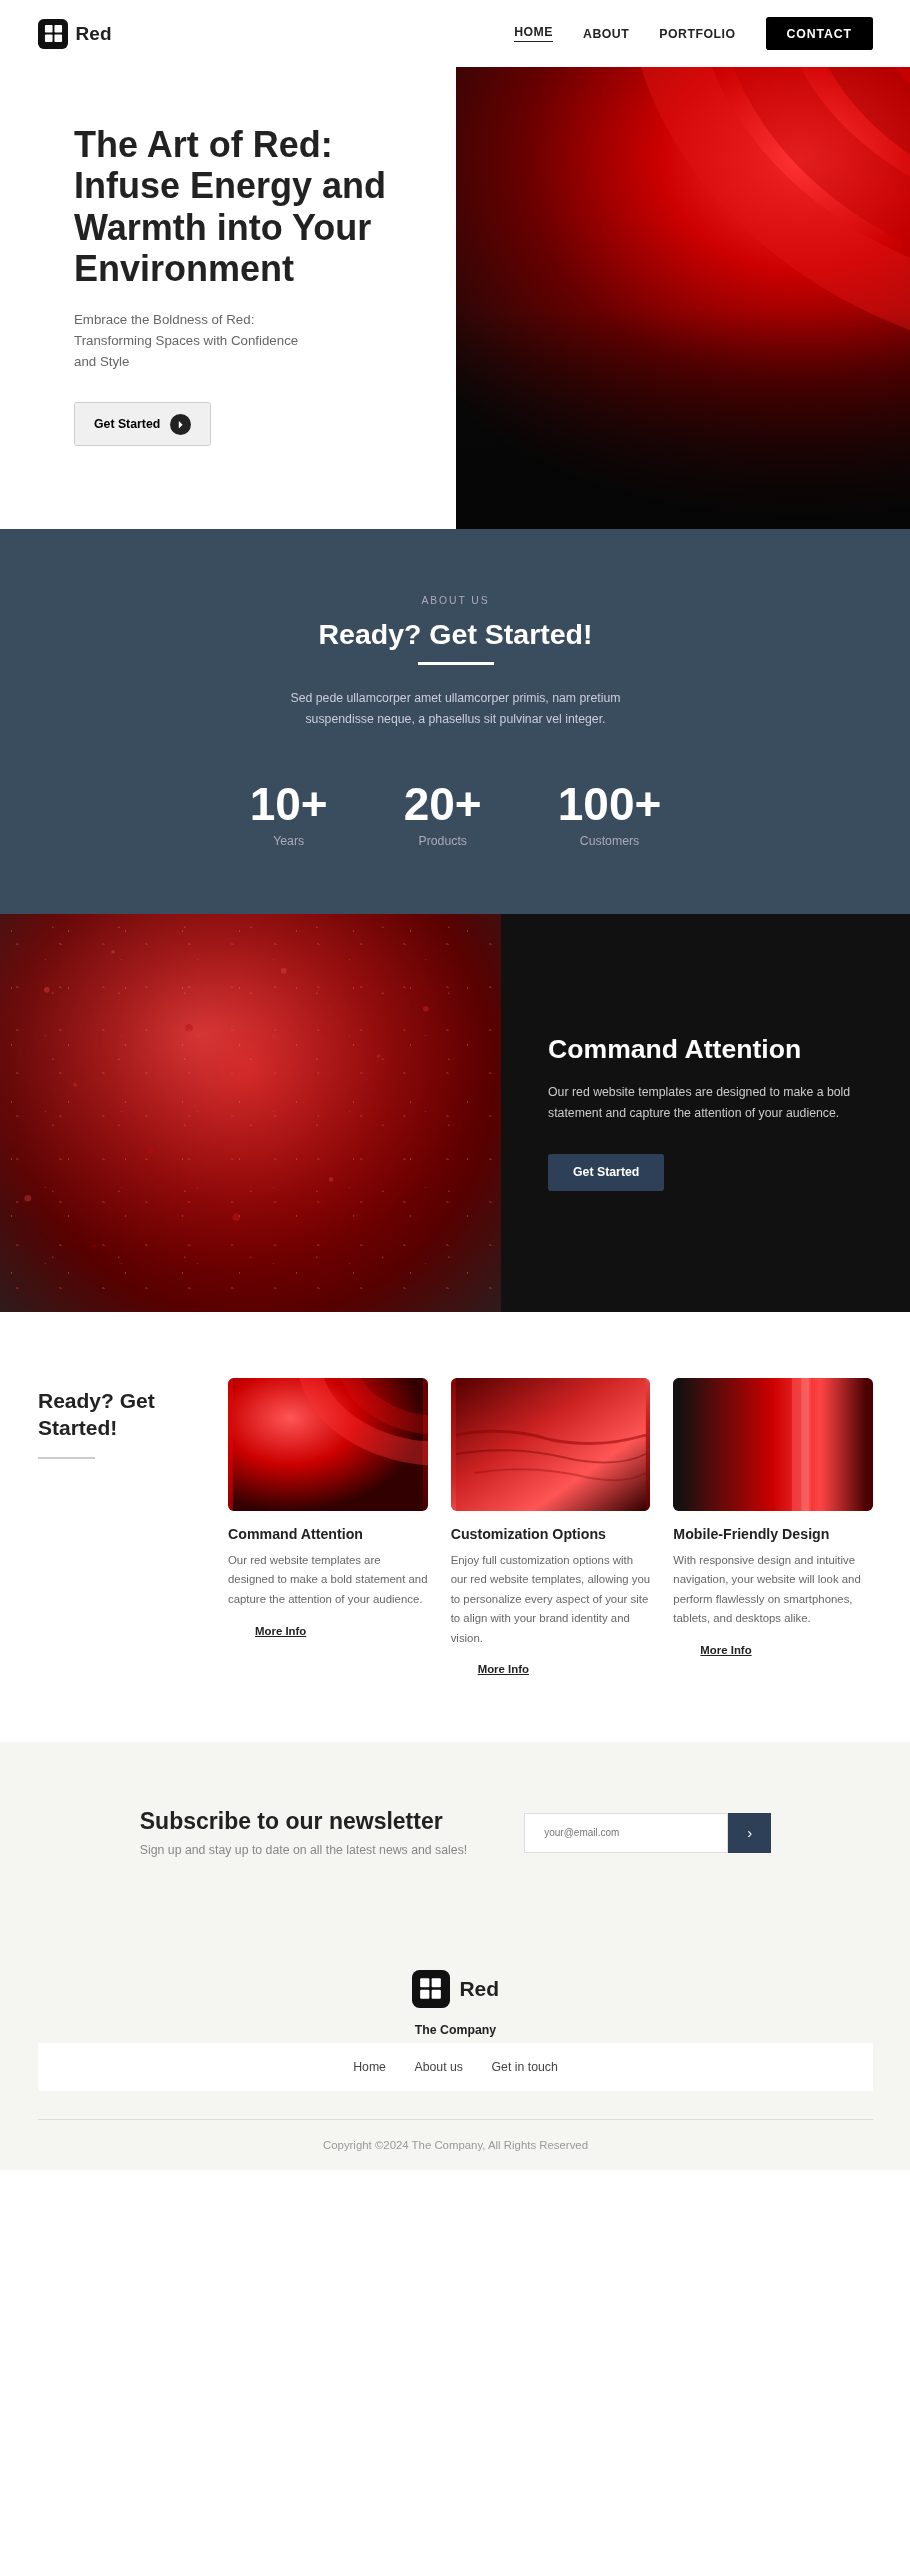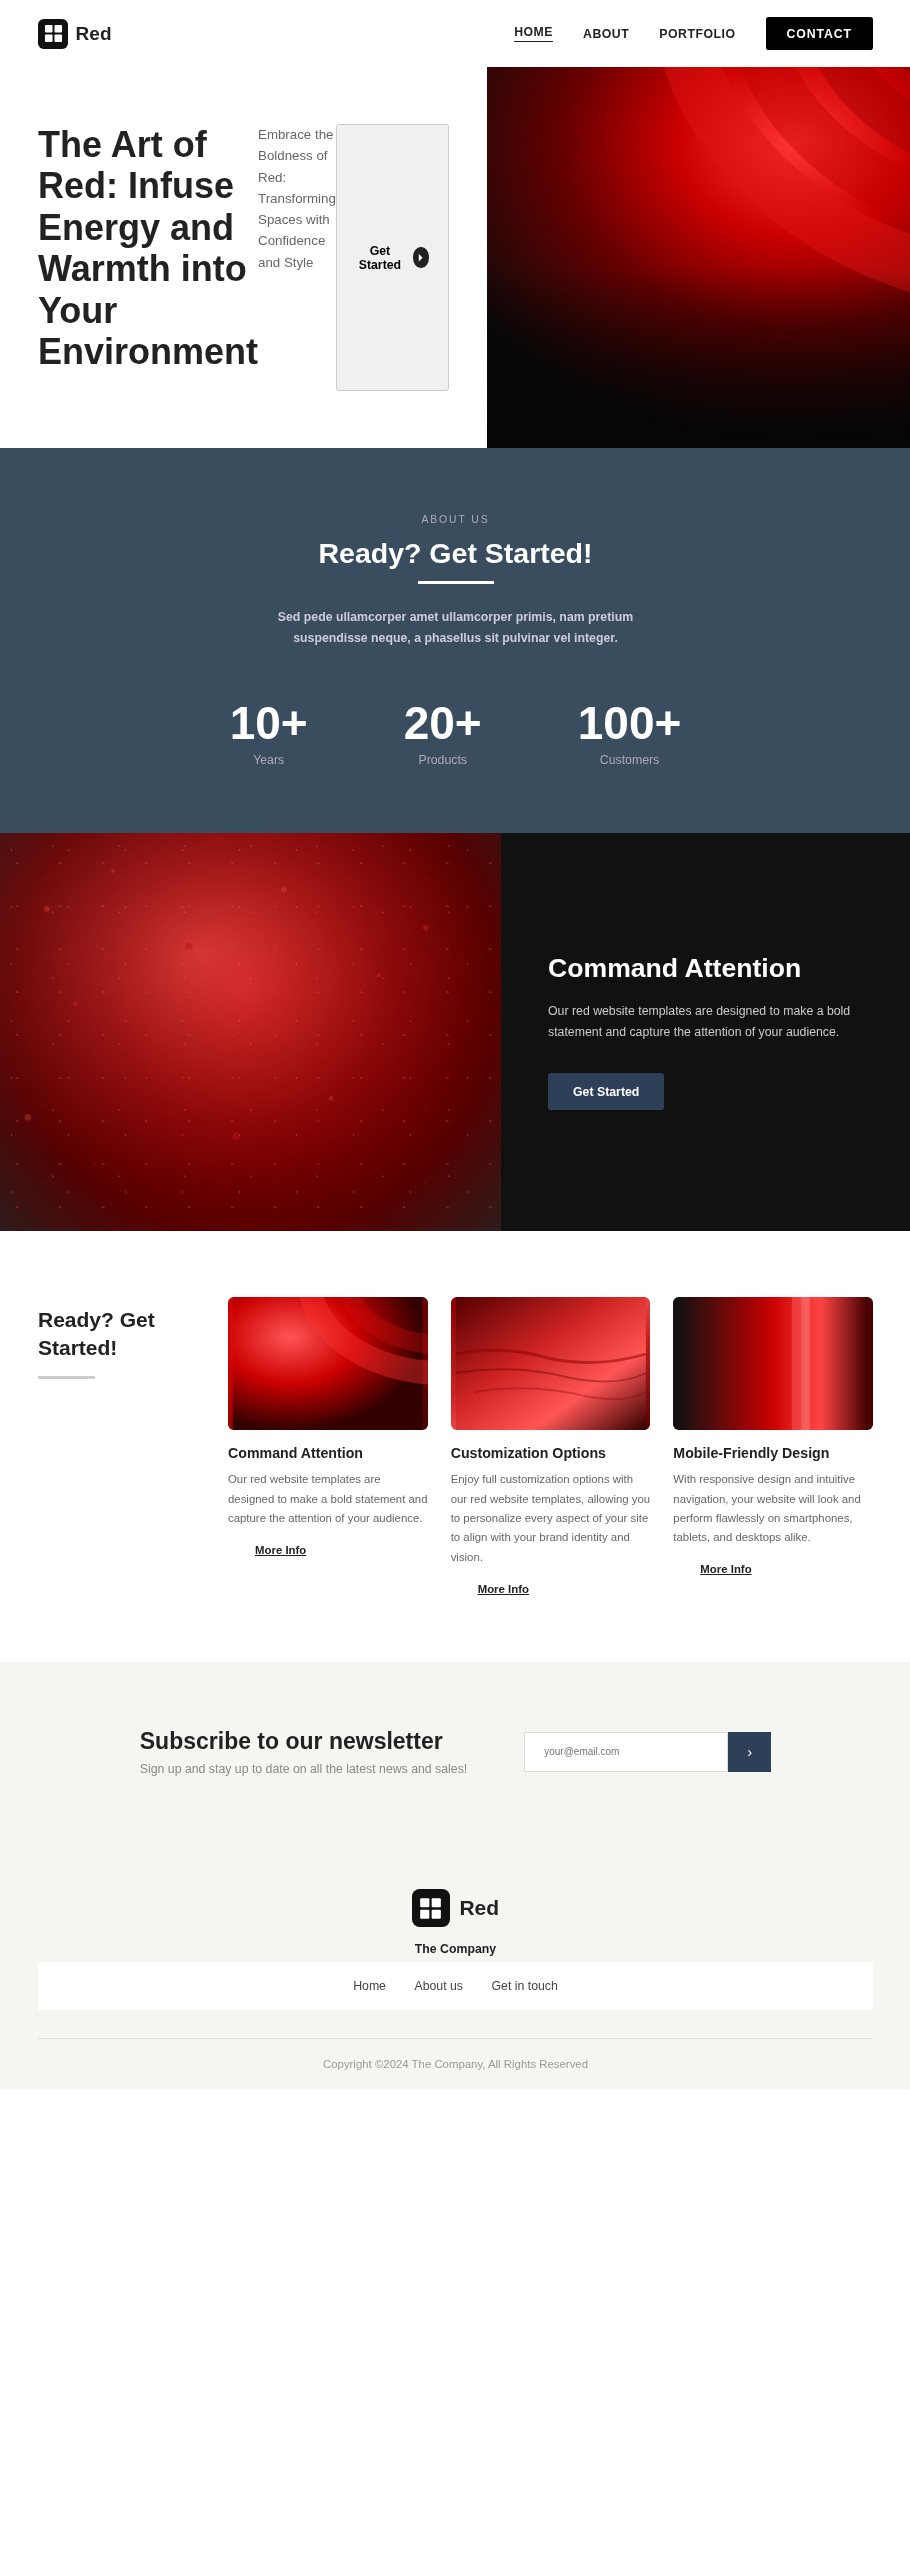--- a/index.html
+++ b/index.html
@@ -21,21 +21,21 @@
     .nav-link.active { color: #222; border-bottom: 1.9px solid #222; padding-bottom: 1.9px; }
     .nav-contact-btn {
       background: #000000; color: #fff; border: none; padding: 9.5px 21px;
       font-size: 12.3px; font-weight: 700; letter-spacing: 0.9px; cursor: pointer; border-radius: 2.8px;
     }
 
     
     .hero {
       display: flex; align-items: stretch; min-height: 360px; background: #fff;
     }
-    .hero-text { flex: 1; padding: 57px 38px 57px 38px; display: flex; justify-content: center; }
+    .hero-text { flex: 1; padding: 57px 38px 83px 38px; display: flex; flex-direction: column; justify-content: center; margin-left: 36px; }
     .hero-text h1 { font-size: 36px; font-weight: 900; line-height: 1.15; margin-bottom: 19px; }
     .hero-text p { font-size: 13.3px; color: #666; line-height: 1.6; margin-bottom: 30px; max-width: 247px; }
     .hero-btn {
       display: inline-flex; align-items: center; gap: 9.5px;
       background: #f0f0f0; border: 0.9px solid #ccc; padding: 10.4px 19px;
       font-size: 12.3px; font-weight: 600; cursor: pointer; border-radius: 2.8px; width: fit-content;
     }
     .hero-btn .btn-circle {
       width: 21px; height: 21px; background: #222; border-radius: 50%;
       display: flex; align-items: center; justify-content: center;
@@ -55,22 +55,22 @@
         radial-gradient(ellipse 100% 100% at -10% 110%, #111 0%, transparent 70%);
     }
 
     
     .about-section {
       background: #3a4d5e; color: #fff; padding: 66px 38px; text-align: center;
     }
     .about-label { font-size: 10.4px; letter-spacing: 1.9px; color: #aab; margin-bottom: 11.4px; text-transform: uppercase; }
     .about-title { font-size: 28.5px; font-weight: 800; margin-bottom: 11.4px; }
     .about-divider { width: 76px; height: 2.8px; background: #fff; margin: 0 auto 23px; }
-    .about-desc { font-size: 12.3px; color: #ccd; line-height: 1.7; max-width: 398px; margin: 0 auto 47px; font-weight: bold; }
-    .stats { display: flex; justify-content: center; gap: 96px; }
+    .about-desc { font-size: 12.3px; color: #ccd; line-height: 1.7; max-width: 398px; margin: 0 auto 47px; }
+    .stats { display: flex; justify-content: center; gap: 76px; }
     .stat-item { text-align: center; }
     .stat-num { font-size: 46px; font-weight: 900; }
     .stat-label { font-size: 12.3px; color: #aab; margin-top: 3px; }
 
     
     .command-section {
       display: flex; min-height: 398px; background: #222;
     }
     .command-left {
       width: 55%; position: relative; overflow: hidden;

